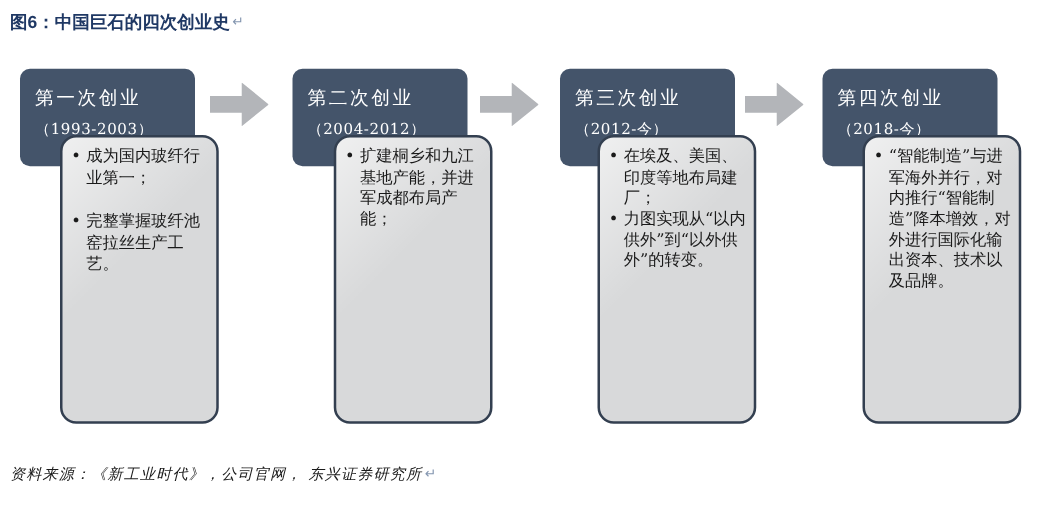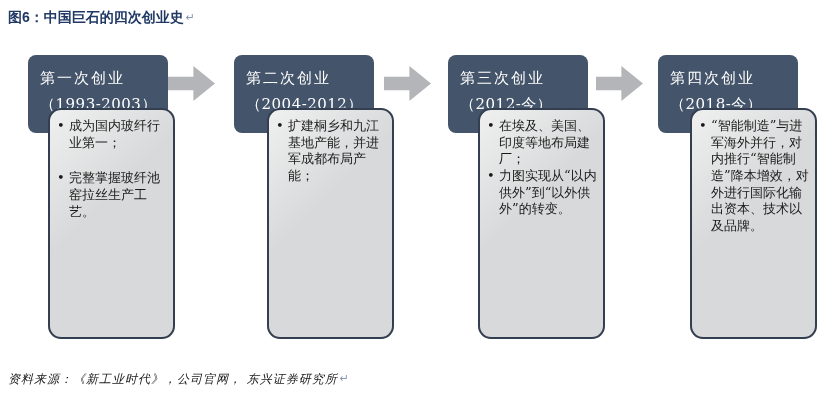--- a/index.html
+++ b/index.html
@@ -51,21 +51,21 @@
     padding: 14px 4px 0 12px;
     color: var(--header-text);
     z-index: 1;
   }
   .stage-name {
     font-size: 15px;
     letter-spacing: 2px;
     white-space: nowrap;
   }
   .stage-period {
-    font-size: 15px;
+    font-size: 12px;
     margin-top: 7px;
     white-space: nowrap;
     letter-spacing: 0.5px;
   }
   .stage-card {
     position: absolute;
     top: 108px;
     width: 127px; height: 231px;
     background:
       linear-gradient(135deg, rgba(255,255,255,0.6) 0%, rgba(255,255,255,0) 42%),
@@ -115,21 +115,21 @@
 </head>
 <body>
 
 <div class="canvas">
 
   <div class="figure-title">
     <span>图6：中国巨石的四次创业史</span><span class="para-mark">↵</span>
   </div>
 
   <div id="stages-root">
-  <div class="stage-header" style="left: 28px;">
+  <div class="stage-header" style="left: 16px;">
     <div class="stage-name">第一次创业</div>
     <div class="stage-period">（1993-2003）</div>
   </div>
   <div class="stage-card" style="left: 48px;">
     <ul class="bullets spaced">
           <li>成为国内玻纤行业第一；</li>
           <li>完整掌握玻纤池窑拉丝生产工艺。</li>
         </ul>
   </div>
 

